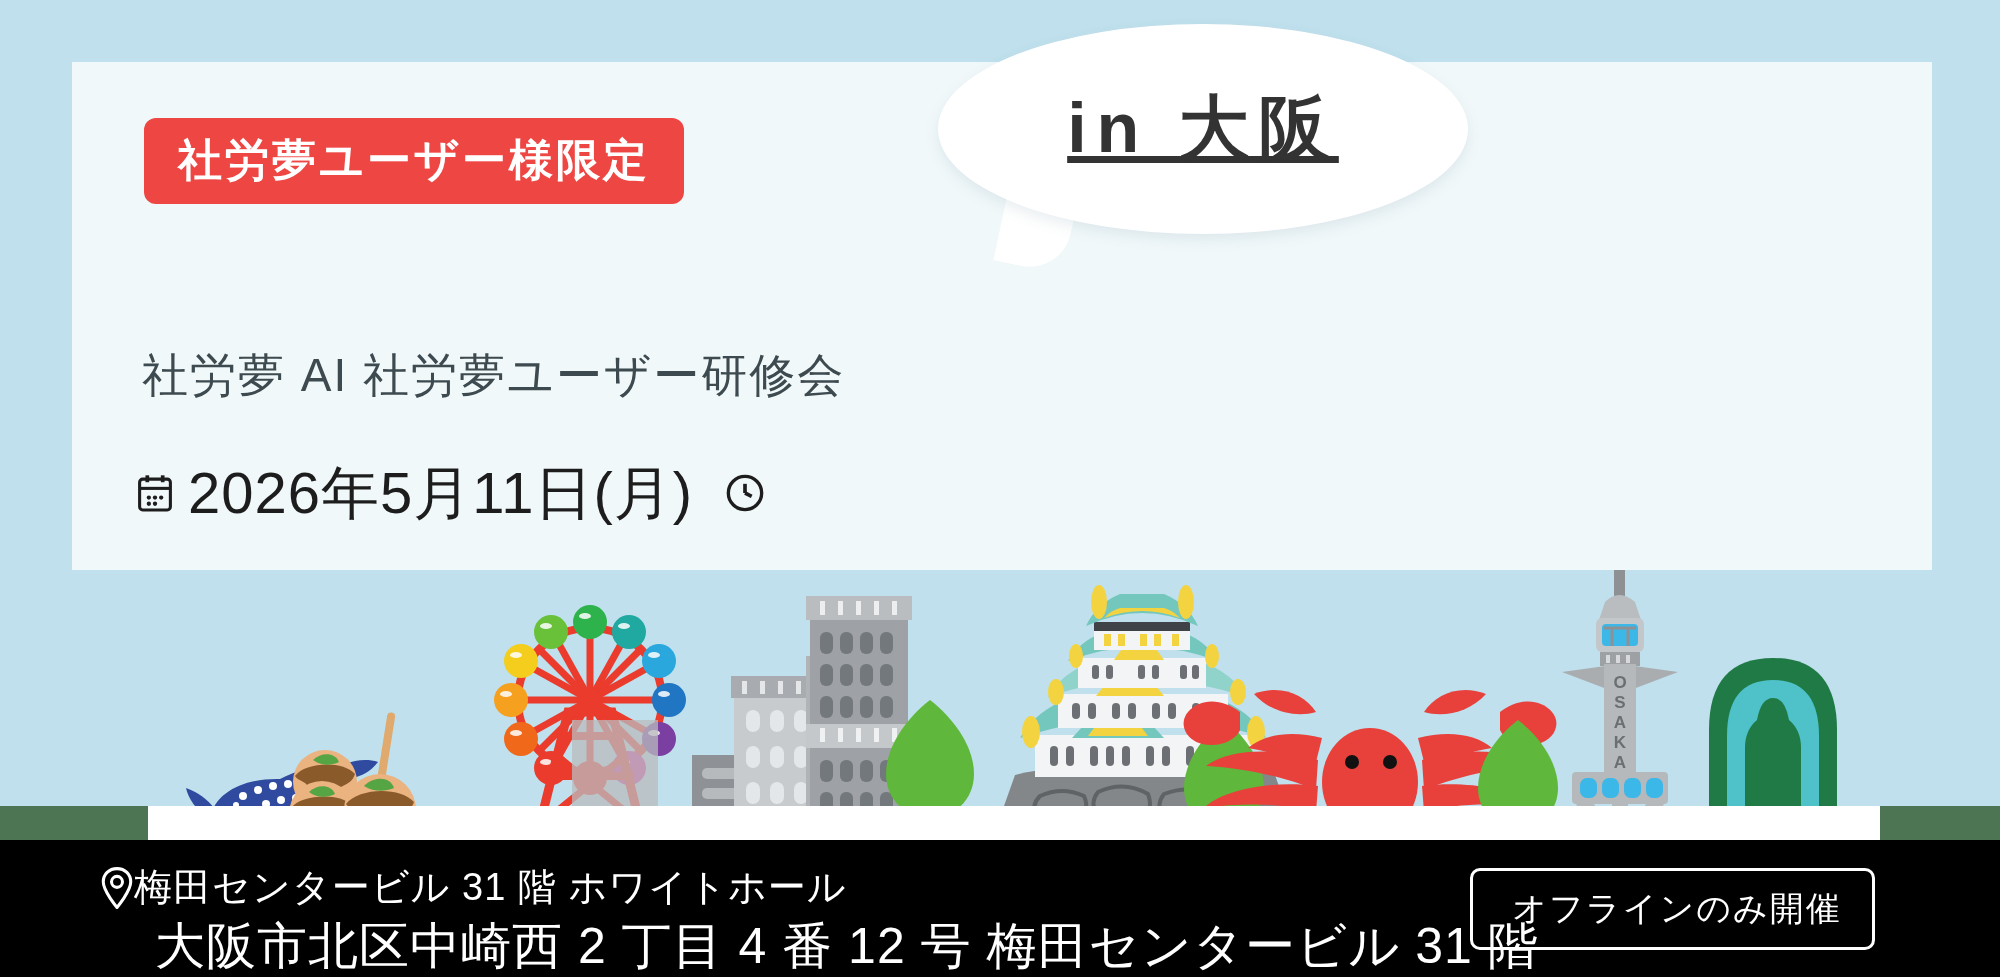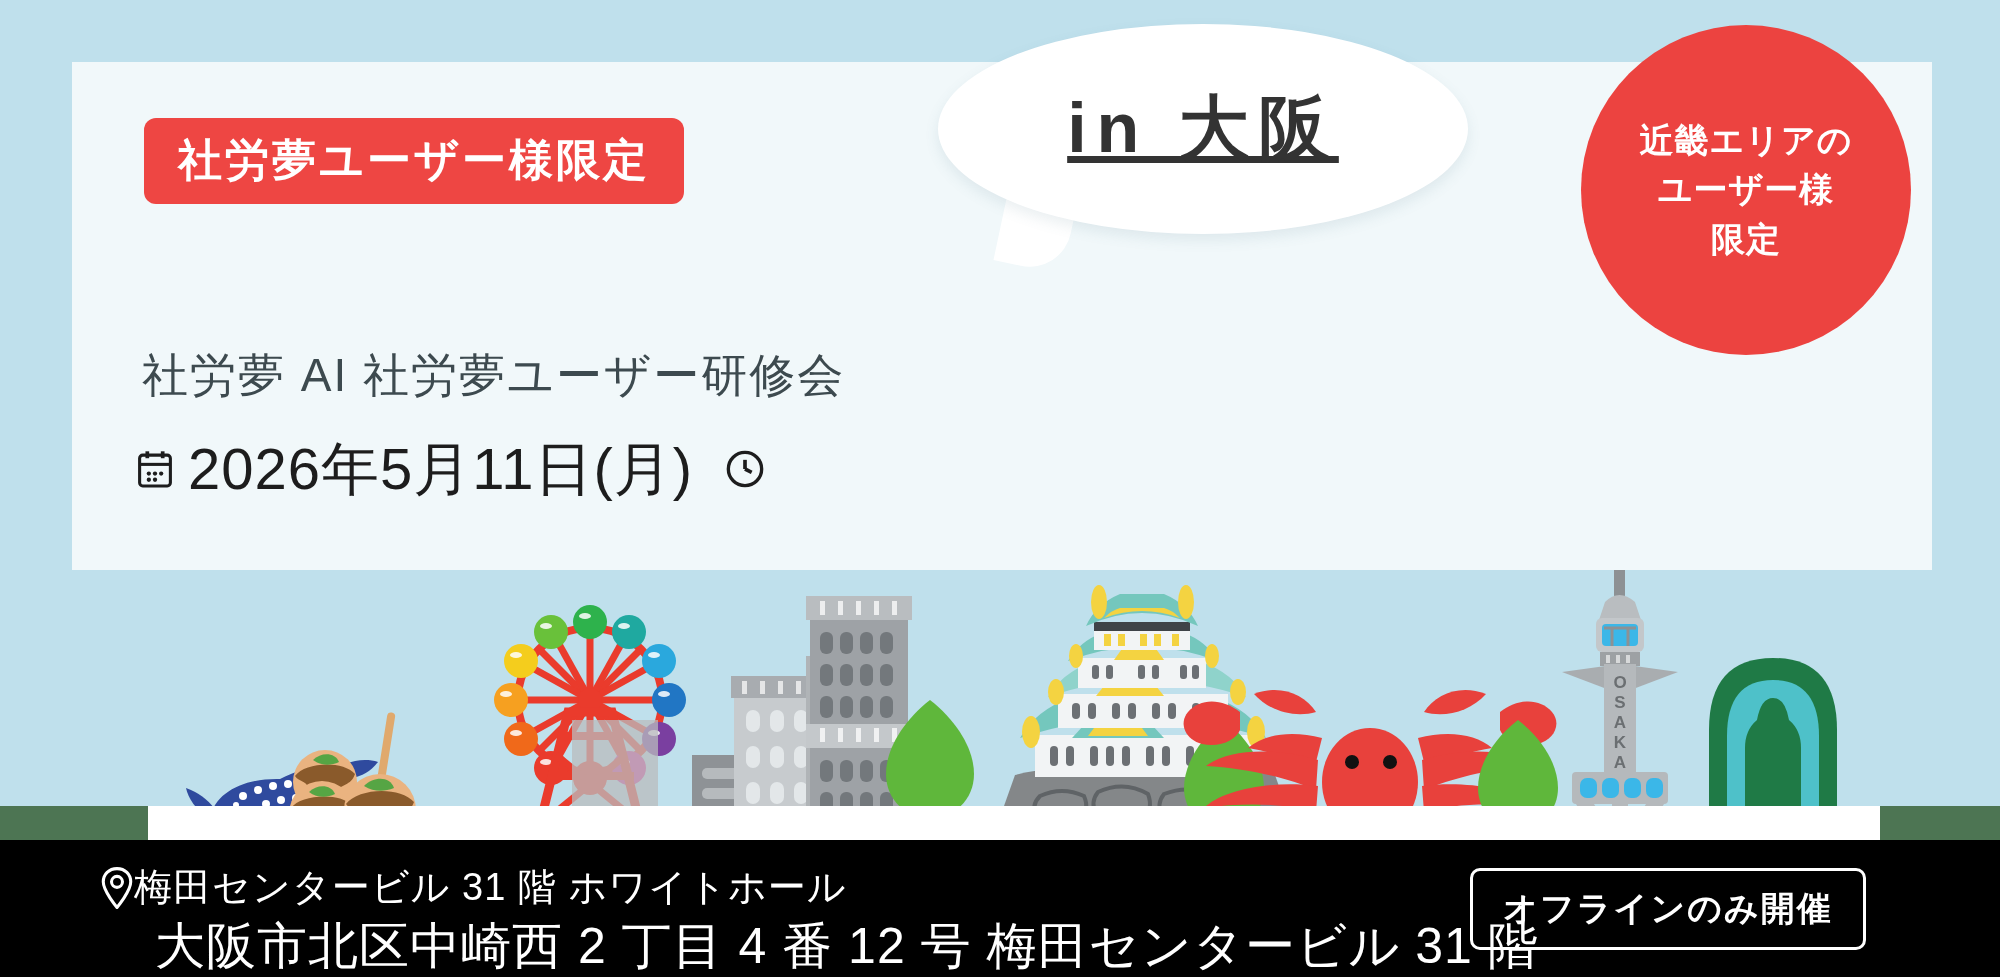--- a/index.html
+++ b/index.html
@@ -43,21 +43,21 @@
     font-size:74px;font-weight:bold;color:#323232;
     letter-spacing:2px;line-height:1;white-space:nowrap;
   }
   .subtitle{
     position:absolute;left:142px;top:352px;
     font-size:46px;color:#3d4a4f;letter-spacing:2px;line-height:1;white-space:nowrap;
   }
 
   
   .daterow{
-    position:absolute;left:136px;top:440px;
+    position:absolute;left:136px;top:464px;
     display:flex;align-items:center;gap:14px;white-space:nowrap;
   }
   .daterow .dtext{font-size:58px;color:#1d1d1d;letter-spacing:1px;line-height:1;}
   .daterow .ttext{font-size:52px;color:#1d1d1d;letter-spacing:1px;line-height:1;}
   .ic{display:inline-block;line-height:0;}
 
   
   .bubble{
     position:absolute;left:938px;top:24px;width:530px;height:210px;
     background:#ffffff;border-radius:50%;
@@ -87,21 +87,21 @@
   .bottombar{position:absolute;left:0;top:840px;width:2000px;height:137px;background:#000000;}
   .venue{
     position:absolute;left:100px;top:862px;color:#ffffff;
   }
   .venue-line1{display:flex;align-items:center;gap:0;font-size:38px;letter-spacing:1px;line-height:1.35;}
   .venue-line2{margin-left:55px;font-size:50px;letter-spacing:1px;line-height:1.35;}
   .offline-btn{
     position:absolute;left:1470px;top:868px;width:390px;height:76px;
     border:3px solid #ffffff;border-radius:10px;
     display:flex;align-items:center;justify-content:center;
-    color:#ffffff;font-weight:bold;font-size:34px;letter-spacing:2px;
+    color:#ffffff;font-weight:normal;font-size:34px;letter-spacing:2px;padding-left:9px;
   }
 
   
   .illus{position:absolute;left:0;top:560px;width:2000px;height:280px;}
 </style>
 </head>
 <body>
 
 <div id="stage">
 
@@ -472,25 +472,20 @@
         <line x1="12" y1="6.5" x2="12" y2="12" stroke="#1d1d1d" stroke-width="2.2"></line>
         <line x1="12" y1="12" x2="16" y2="14" stroke="#1d1d1d" stroke-width="2.2"></line>
       </svg>
     </span>
   </div>
 
   <div class="bubble-tail"></div>
   <div class="bubble"></div>
   <div class="bubble-text">in 大阪</div>
 
-  <div class="circle">
-    <span>近畿エリアの</span>
-    <span>ユーザー様</span>
-    <span>限定</span>
-  </div>
 
   <div class="bottombar"></div>
 
   <div class="venue">
     <div class="venue-line1">
       <span class="ic">
         <svg width="34" height="42" viewBox="0 0 20 26">
           <path d="M10 1 C5 1 1.5 4.6 1.5 9.2 C1.5 15 10 25 10 25 C10 25 18.5 15 18.5 9.2 C18.5 4.6 15 1 10 1z" fill="none" stroke="#ffffff" stroke-width="1.9"></path>
           <circle cx="10" cy="9.2" r="3.4" fill="none" stroke="#ffffff" stroke-width="1.9"></circle>
         </svg>

